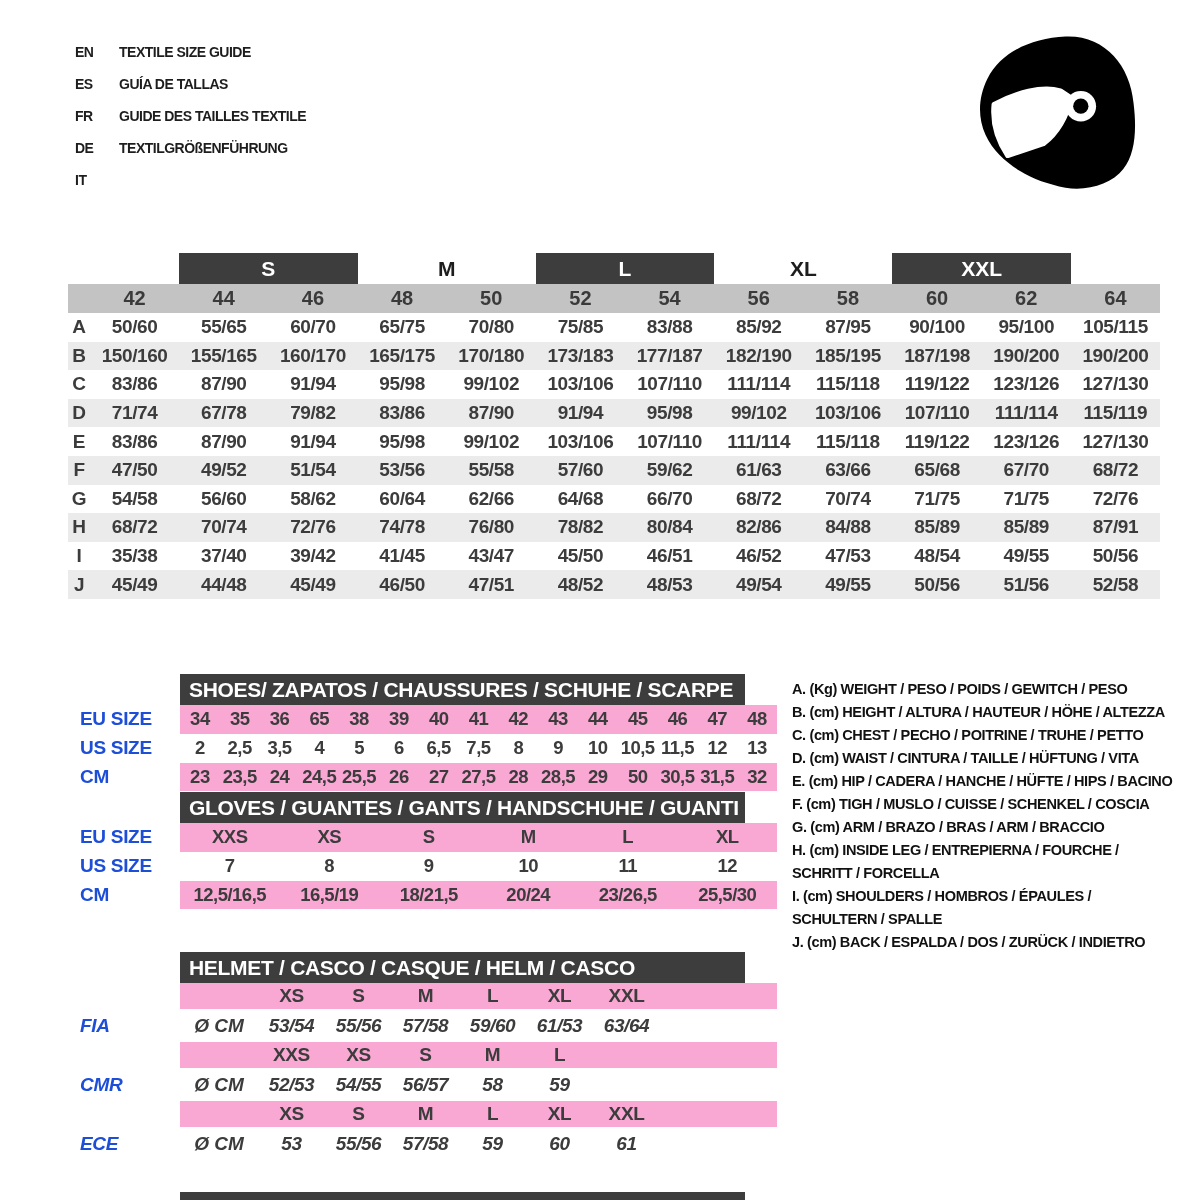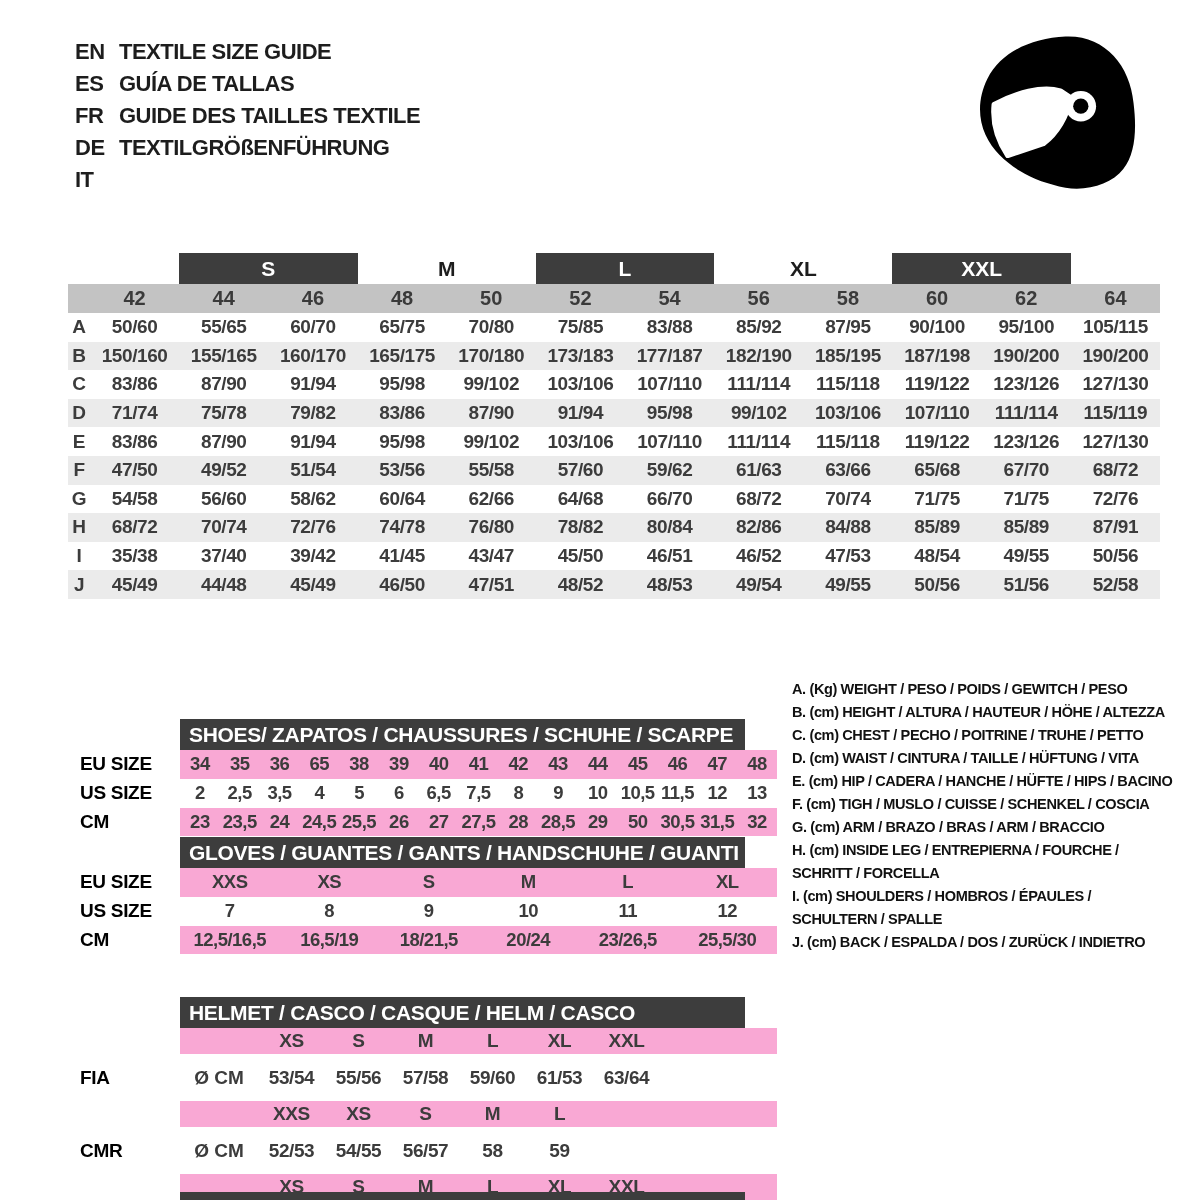--- a/index.html
+++ b/index.html
@@ -1,51 +1,51 @@
 <!DOCTYPE html>
 <html><head>
 <meta charset="utf-8">
 <style>
   html,body{margin:0;padding:0;background:#fff;}
   .sheet{position:relative;width:1200px;height:1200px;background:#ffffff;overflow:hidden;
          font-family:"Liberation Sans",sans-serif;font-weight:bold;color:#2b2b2b;}
 
   
   .langs{position:absolute;left:75px;top:36px;}
-  .lang-row{display:flex;height:32px;align-items:center;font-size:22px;letter-spacing:-0.5px;color:#1d1d1d;}
+  .lang-row{display:flex;height:32px;align-items:center;font-size:14px;letter-spacing:-0.5px;color:#1d1d1d;}
   .lang-code{width:44px;}
 
   
   .helmet-svg{position:absolute;left:972px;top:28px;}
 
   
   .main{position:absolute;left:68px;top:253px;width:1092px;}
   .mt-row{display:grid;grid-template-columns:22px repeat(12,1fr);align-items:center;text-align:center;}
   .groups-row{height:31px;position:relative;}
   .group-cell{height:31px;line-height:31px;font-size:21px;color:#1d1d1d;}
   .group-boxed{background:#3d3d3d;color:#ffffff;}
   .numbers-row{height:29px;background:#c3c3c3;font-size:20px;color:#3a3a3a;}
   .data-row{height:28.6px;font-size:19px;letter-spacing:-0.4px;color:#3c3c3c;}
   .data-row.striped{background:#ebebeb;}
   .row-letter{text-align:center;}
 
   
   .section{position:absolute;left:80px;}
-  .sec-hdr{display:flex;margin-top:45px;}
+  .sec-hdr{display:flex;}
   .sec-spacer{width:100px;}
   .sec-bar{width:565px;height:31px;background:#3d3d3d;color:#fff;font-size:21px;line-height:31px;
            padding-left:9px;box-sizing:border-box;letter-spacing:-0.3px;white-space:nowrap;}
   .sec-row{display:flex;align-items:center;}
-  .rlabel{width:100px;font-size:19px;color:#000000;letter-spacing:-0.3px;}
+  .rlabel{width:100px;font-size:19px;color:#1d4ed8;letter-spacing:-0.3px;}
   .sec-cells{display:flex;width:597px;height:100%;align-items:center;}
   .striped-bg{background:#f9a8d4;}
   .sec-cell{flex:1;text-align:center;font-size:18.5px;letter-spacing:-0.5px;color:#3c3c3c;}
   .h-shoes .sec-row,.h-gloves .sec-row{height:28.8px;}
   .hm-sizes{height:26px;}
-  .hm-vals{height:47px;}
+  .hm-vals{height:33px;font-style:italic;}
   .hm-diam{width:78px;text-align:center;font-size:19px;color:#3c3c3c;}
   .hm-cell{width:67px;text-align:center;font-size:19px;letter-spacing:-0.4px;color:#3c3c3c;}
 
   
   .legend{position:absolute;left:792px;top:677px;transform:scaleX(0.97);transform-origin:left top;}
   .legend-line{white-space:nowrap;font-size:15px;line-height:23px;letter-spacing:-0.4px;color:#111111;}
 
   
   .bottom-bar{position:absolute;left:180px;top:1192px;width:565px;height:8px;background:#3d3d3d;}
 </style>
@@ -148,21 +148,21 @@
         <div>107/110</div>
         <div>111/114</div>
         <div>115/118</div>
         <div>119/122</div>
         <div>123/126</div>
         <div>127/130</div>
       </div>
       <div class="mt-row data-row striped">
         <div class="row-letter">D</div>
         <div>71/74</div>
-        <div>75/78</div>
+        <div>67/78</div>
         <div>79/82</div>
         <div>83/86</div>
         <div>87/90</div>
         <div>91/94</div>
         <div>95/98</div>
         <div>99/102</div>
         <div>103/106</div>
         <div>107/110</div>
         <div>111/114</div>
         <div>115/119</div>

